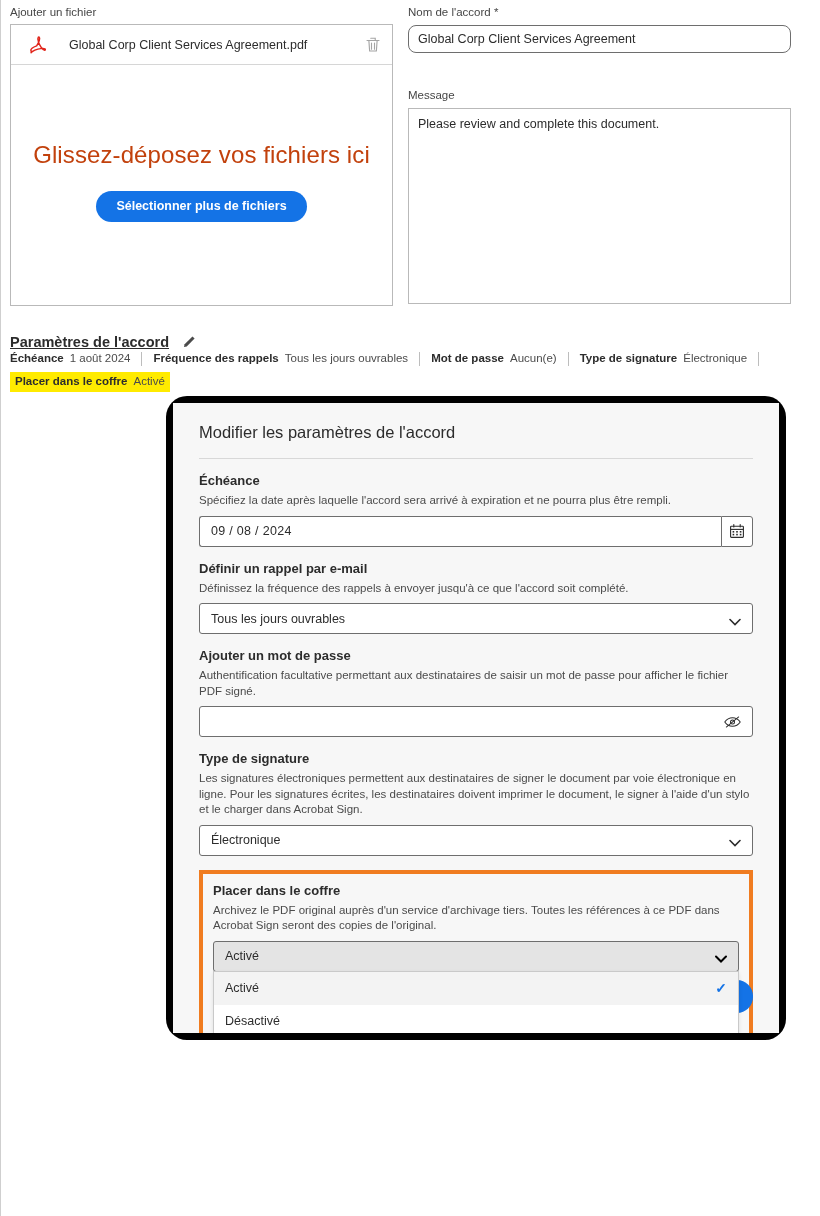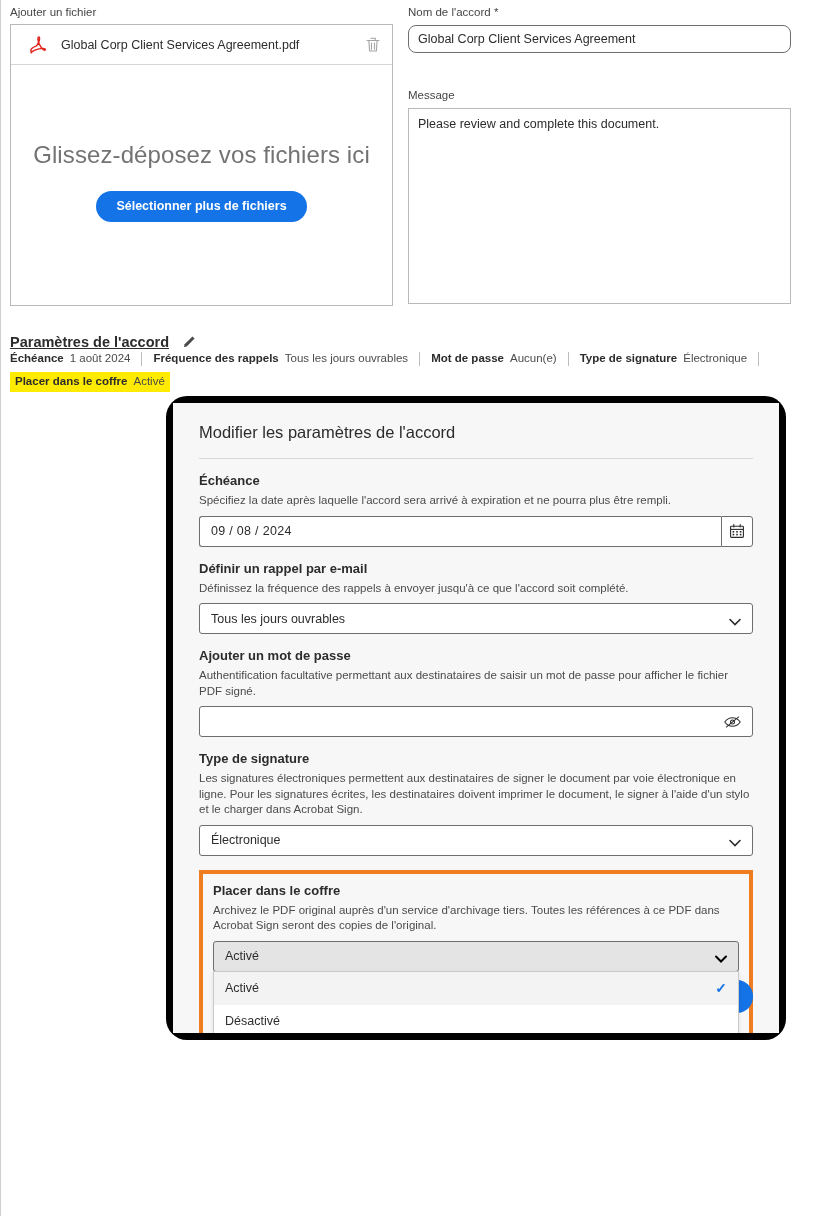--- a/index.html
+++ b/index.html
@@ -35,38 +35,38 @@
     background: #fff;
     width: 383px;
     height: 282px;
     position: relative;
   }
   .file-row {
     height: 40px;
     border-bottom: 1px solid #d6d6d6;
     display: flex; align-items: center;
     padding: 0 10px 0 16px;
-    gap: 12px;
+    gap: 20px;
   }
   .pdf-icon { width: 22px; height: 22px; flex: 0 0 22px; display:flex; align-items:center; justify-content:center;}
   .file-name {
     flex: 1 1 auto;
     font-size: 12.5px;
     color: #2c2c2c;
     white-space: nowrap; overflow: hidden; text-overflow: ellipsis;
   }
   .trash-icon { width: 18px; height: 20px; flex: 0 0 18px; opacity: .62; }
   .drop-body {
     position: absolute; left: 0; right: 0; top: 41px; bottom: 0;
     display: flex; flex-direction: column; align-items: center;
   }
   .drop-title {
     margin-top: 75px;
     font-size: 24px;
-    color: #737373;
+    color: #c2410c;
     font-weight: 300;
     letter-spacing: .1px;
   }
   .btn-blue {
     margin-top: 22px;
     background: #1473e6;
     color: #fff;
     font-size: 12.5px;
     font-weight: bold;
     border: none;

